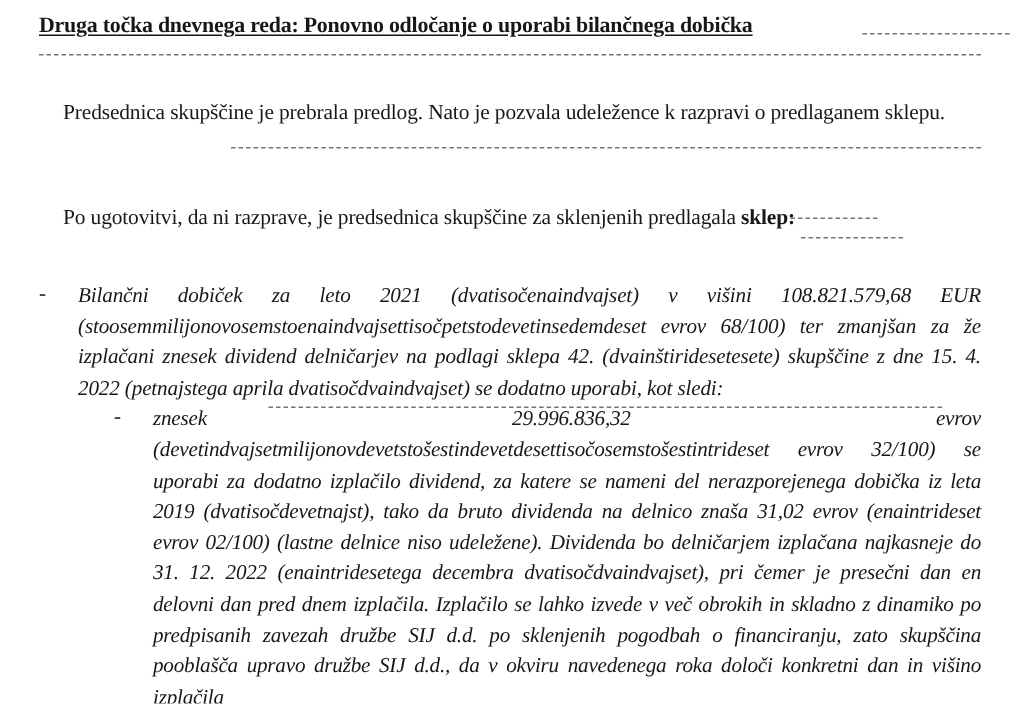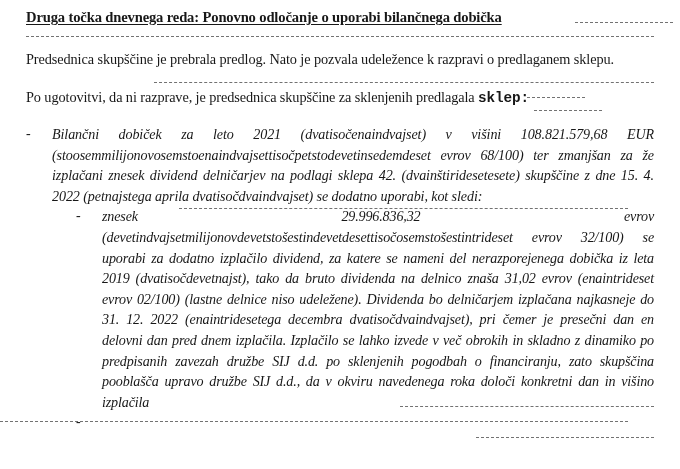--- a/index.html
+++ b/index.html
@@ -48,27 +48,27 @@
   
   .dash-rule {
     position: absolute;
     border-top: 1.4px dashed #5a5a5a;
     opacity: .85;
     height: 0;
   }
 
   
   p.para {
-    margin: 0;
+    margin: 16px;
     font-size: 14.3px;
     line-height: 21px;
     text-align: justify;
     letter-spacing: -0.1px;
   }
-  p.para b { font-weight: bold; font-family: Liberation Mono, monospace; }
+  p.para b { font-weight: bold; }
 
   .gap-a { height: 19px; }
   .gap-b { height: 17px; }
   .gap-c { height: 15px; }
 
   
   ul.lvl1, ul.lvl2 {
     list-style: none;
     margin: 0;
     padding: 0;

